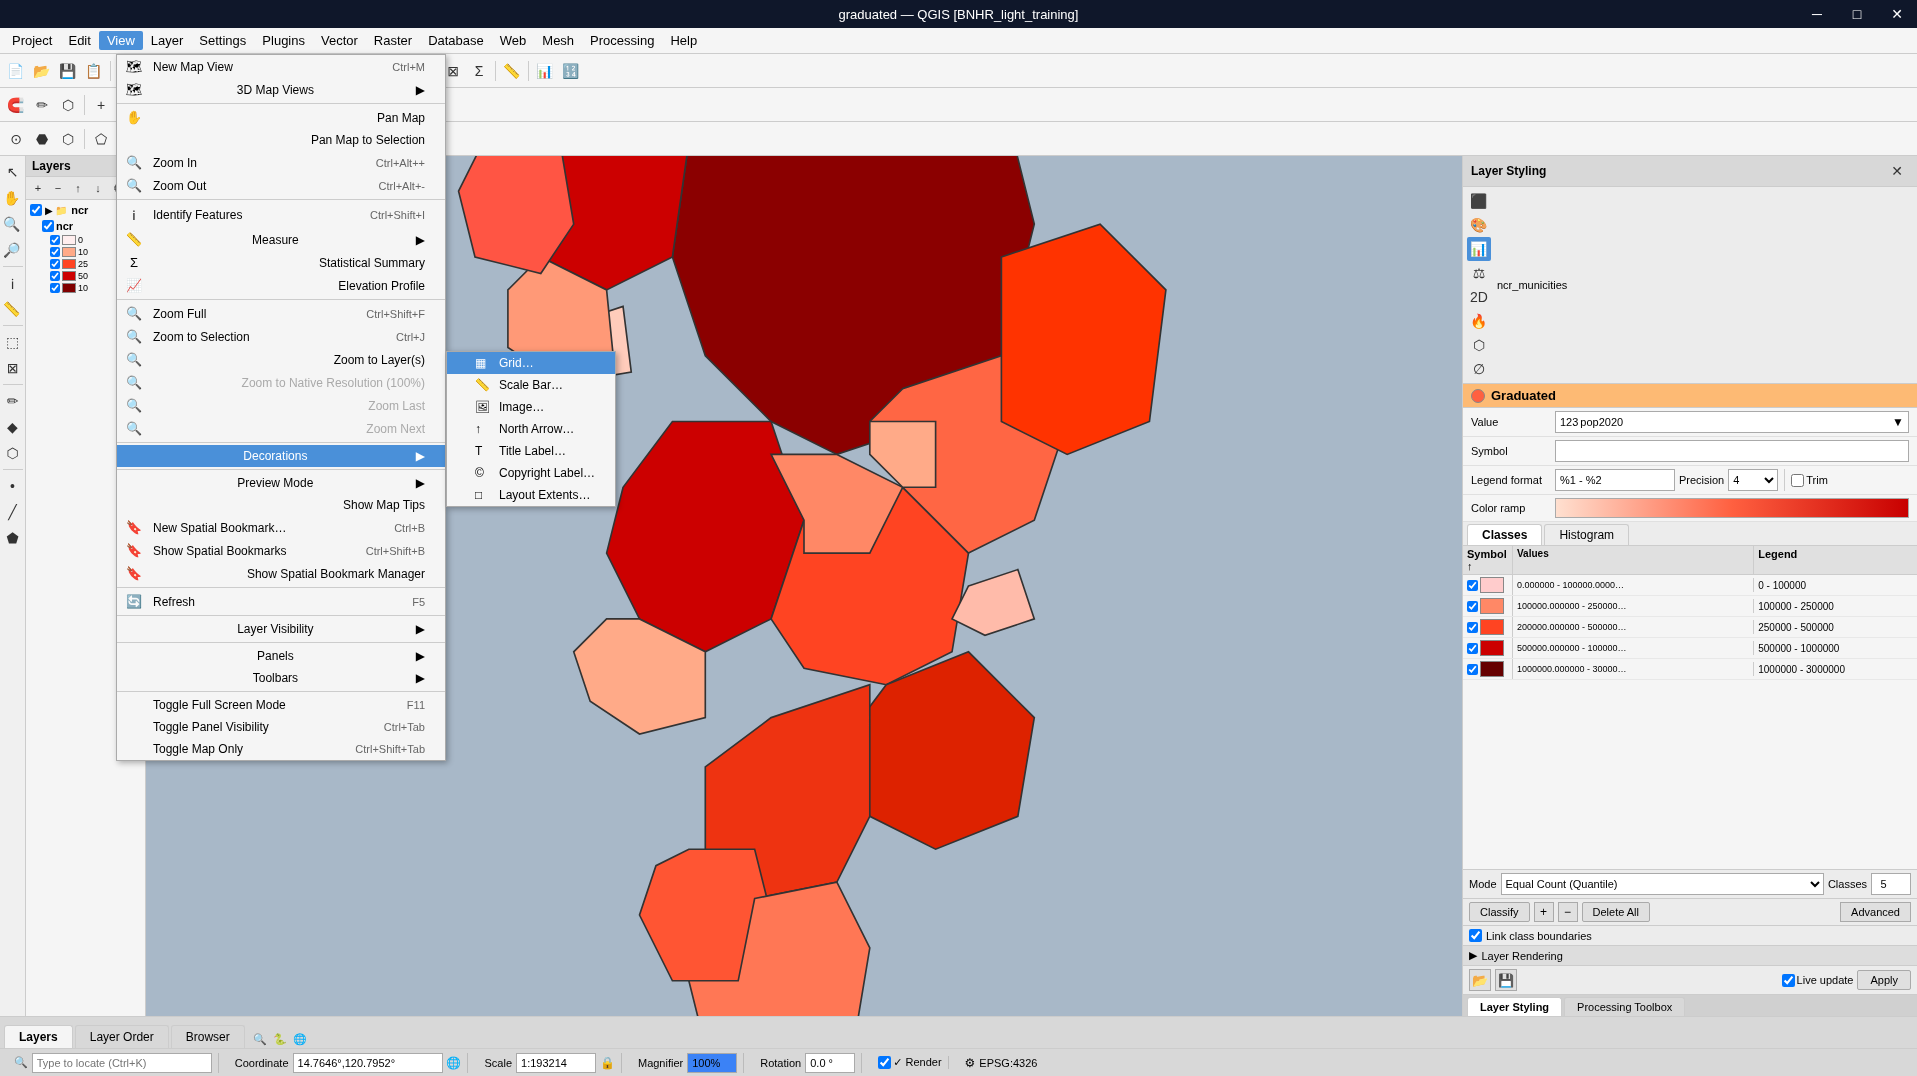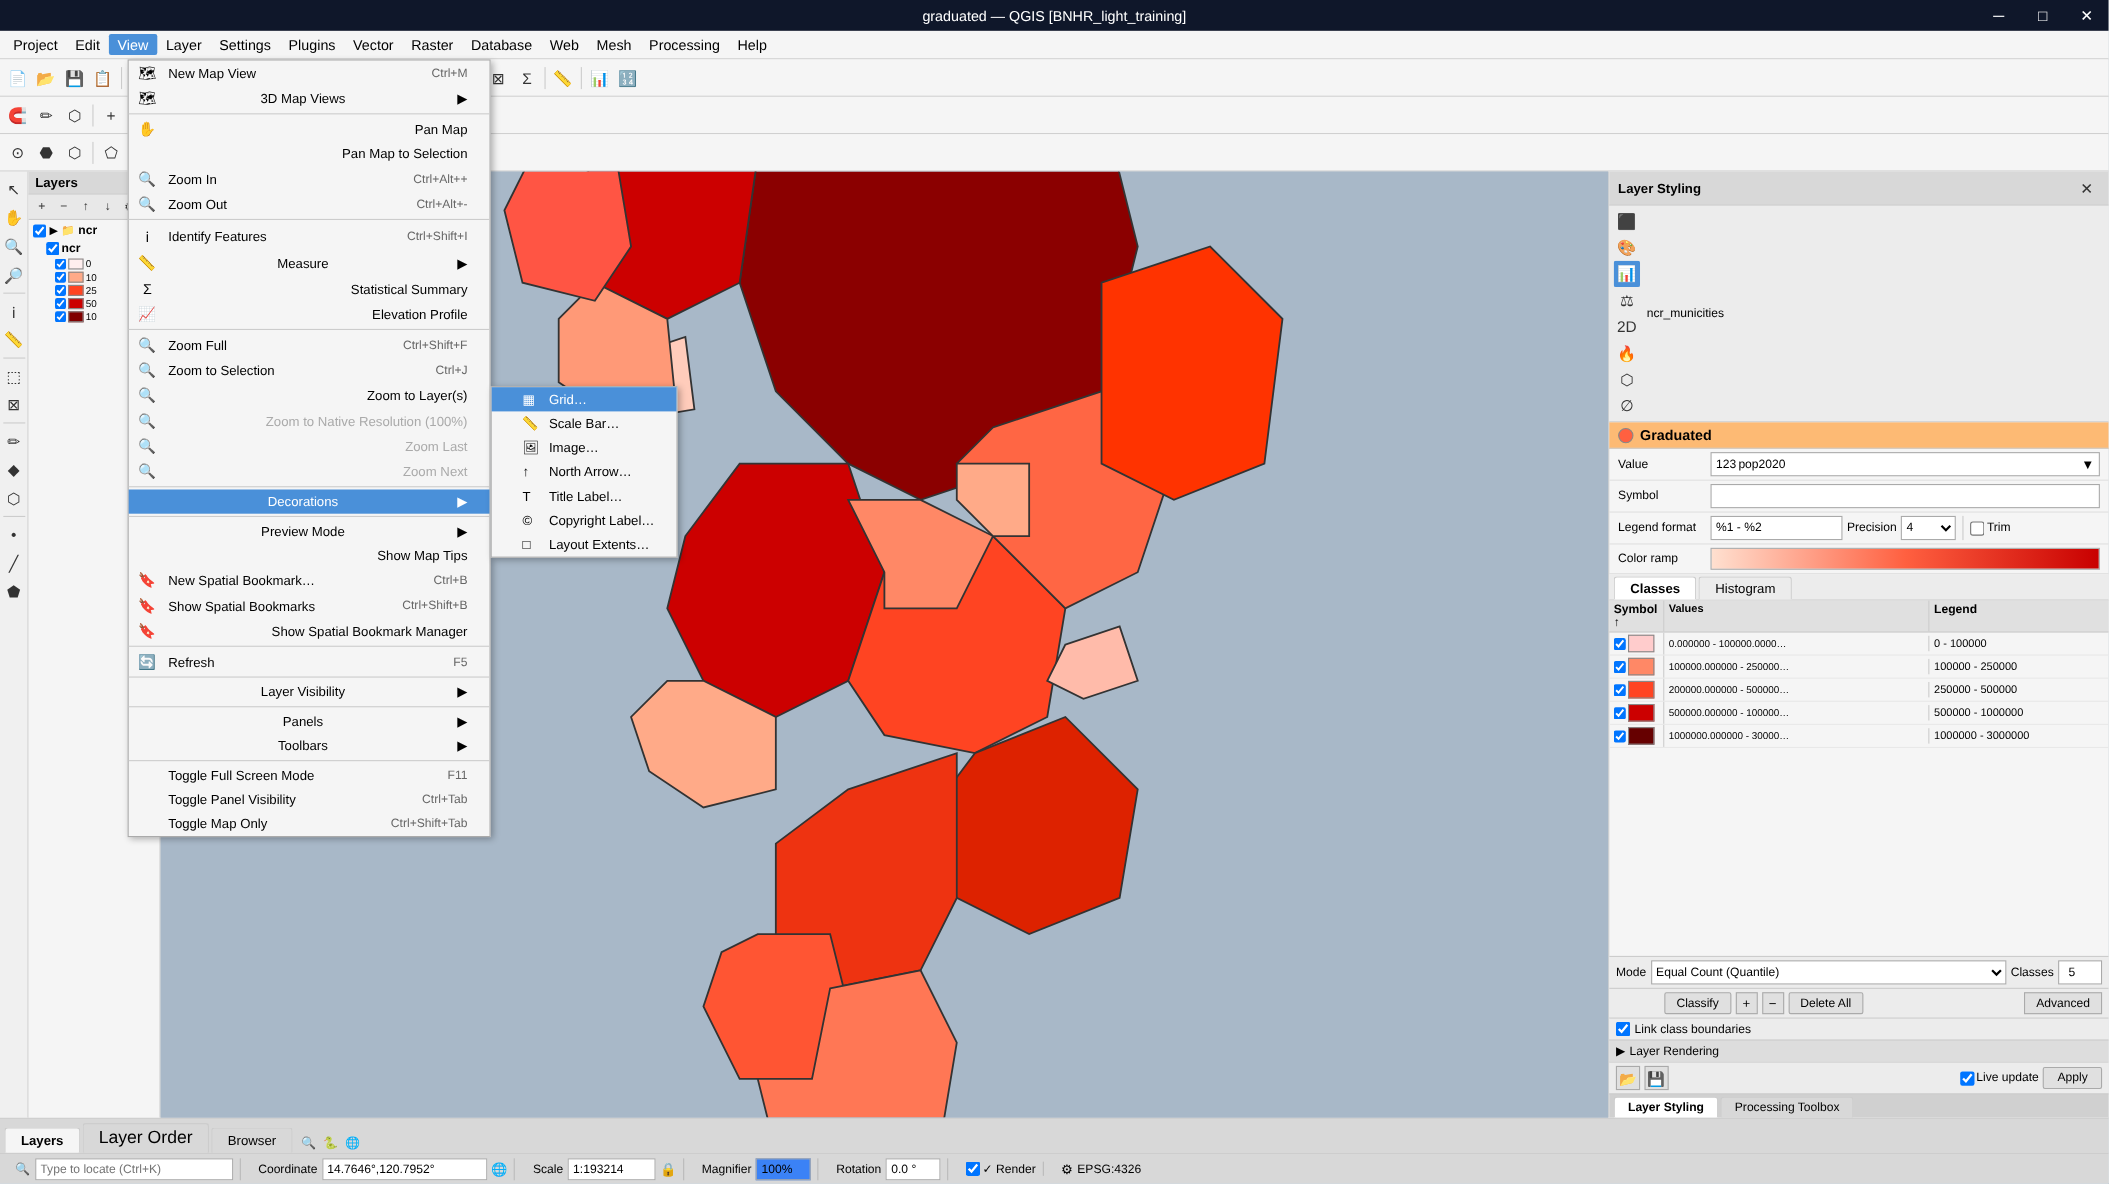--- a/index.html
+++ b/index.html
@@ -479,21 +479,21 @@
         <option>Equal Interval</option>
         <option>Jenks Natural Breaks</option>
         <option>Standard Deviation</option>
         <option>Pretty Breaks</option>
       </select>
       <span style="font-size:11px;">Classes</span>
       <input type="number" value="5" style="width: 40px; height: 22px; border: 1px solid rgb(170, 170, 170); background: white; text-align: center; font-size: 11px;">
     </div>
 
     <div style="display:flex; gap:4px; padding:3px 6px; background:#ececec; border-top:1px solid #ccc; align-items:center;">
-      <button style="padding:3px 10px; border:1px solid #aaa; background:#e0e0e0; cursor:pointer; border-radius:2px; font-size:11px;margin-left:44px;">Classify</button>
+      <button style="padding:3px 10px; border:1px solid #aaa; background:#e0e0e0; cursor:pointer; border-radius:2px; font-size:11px;">Classify</button>
       <button style="width:20px;height:20px; border:1px solid #aaa; background:#e0e0e0; cursor:pointer; font-size:12px;">+</button>
       <button style="width:20px;height:20px; border:1px solid #aaa; background:#e0e0e0; cursor:pointer; font-size:12px;">−</button>
       <button style="padding:3px 10px; border:1px solid #aaa; background:#e0e0e0; cursor:pointer; border-radius:2px; font-size:11px;">Delete All</button>
       <div style="flex:1;"></div>
       <button style="padding:3px 10px; border:1px solid #aaa; background:#e0e0e0; cursor:pointer; border-radius:0; font-size:11px;">Advanced</button>
     </div>
 
     <div style="display:flex; align-items:center; padding:3px 6px; gap:4px; background:#ececec; border-top:1px solid #ccc;">
       <input type="checkbox" checked="" style="">
       <span style="font-size:11px;">Link class boundaries</span>
@@ -518,21 +518,21 @@
     <div style="background:#d0d0d0; border-top:1px solid #ccc; padding:2px 4px 0; display:flex; gap:2px;">
       <div style="padding:3px 12px; cursor:pointer; border:1px solid #ccc; border-bottom:none; background:white; border-radius:3px 3px 0 0; font-size:11px; font-weight:bold;">Layer Styling</div>
       <div style="padding:3px 12px; cursor:pointer; border:1px solid #ccc; border-bottom:none; background:#d8d8d8; border-radius:3px 3px 0 0; font-size:11px;">Processing Toolbox</div>
     </div>
 
   </div>
 </div>
 
 <div id="bottom-tabs">
   <div style="padding:4px 14px; cursor:pointer; border:1px solid #ccc; border-bottom:none; background:#f5f5f5; margin-right:2px; border-radius:3px 3px 0 0; font-size:12px; font-weight:bold;">Layers</div>
-  <div style="padding:4px 14px; cursor:pointer; border:1px solid #ccc; border-bottom:none; background:#d8d8d8; margin-right:2px; border-radius:3px 3px 0 0; font-size:16px;">Layer Order</div>
+  <div style="padding:4px 14px; cursor:pointer; border:1px solid #ccc; border-bottom:none; background:#d8d8d8; margin-right:2px; border-radius:3px 3px 0 0; font-size:12px;">Layer Order</div>
   <div style="padding:4px 14px; cursor:pointer; border:1px solid #ccc; border-bottom:none; background:#d8d8d8; margin-right:2px; border-radius:3px 3px 0 0; font-size:12px;">Browser</div>
 
   <div style="display:flex; align-items:center; margin-left:4px; gap:2px;">
     <button class="tb-btn" style="width:18px;height:18px;font-size:11px;">🔍</button>
     <button class="tb-btn" style="width:18px;height:18px;font-size:11px;">🐍</button>
     <button class="tb-btn" style="width:18px;height:18px;font-size:11px;">🌐</button>
   </div>
 </div>
 
 <div id="status-bar">

